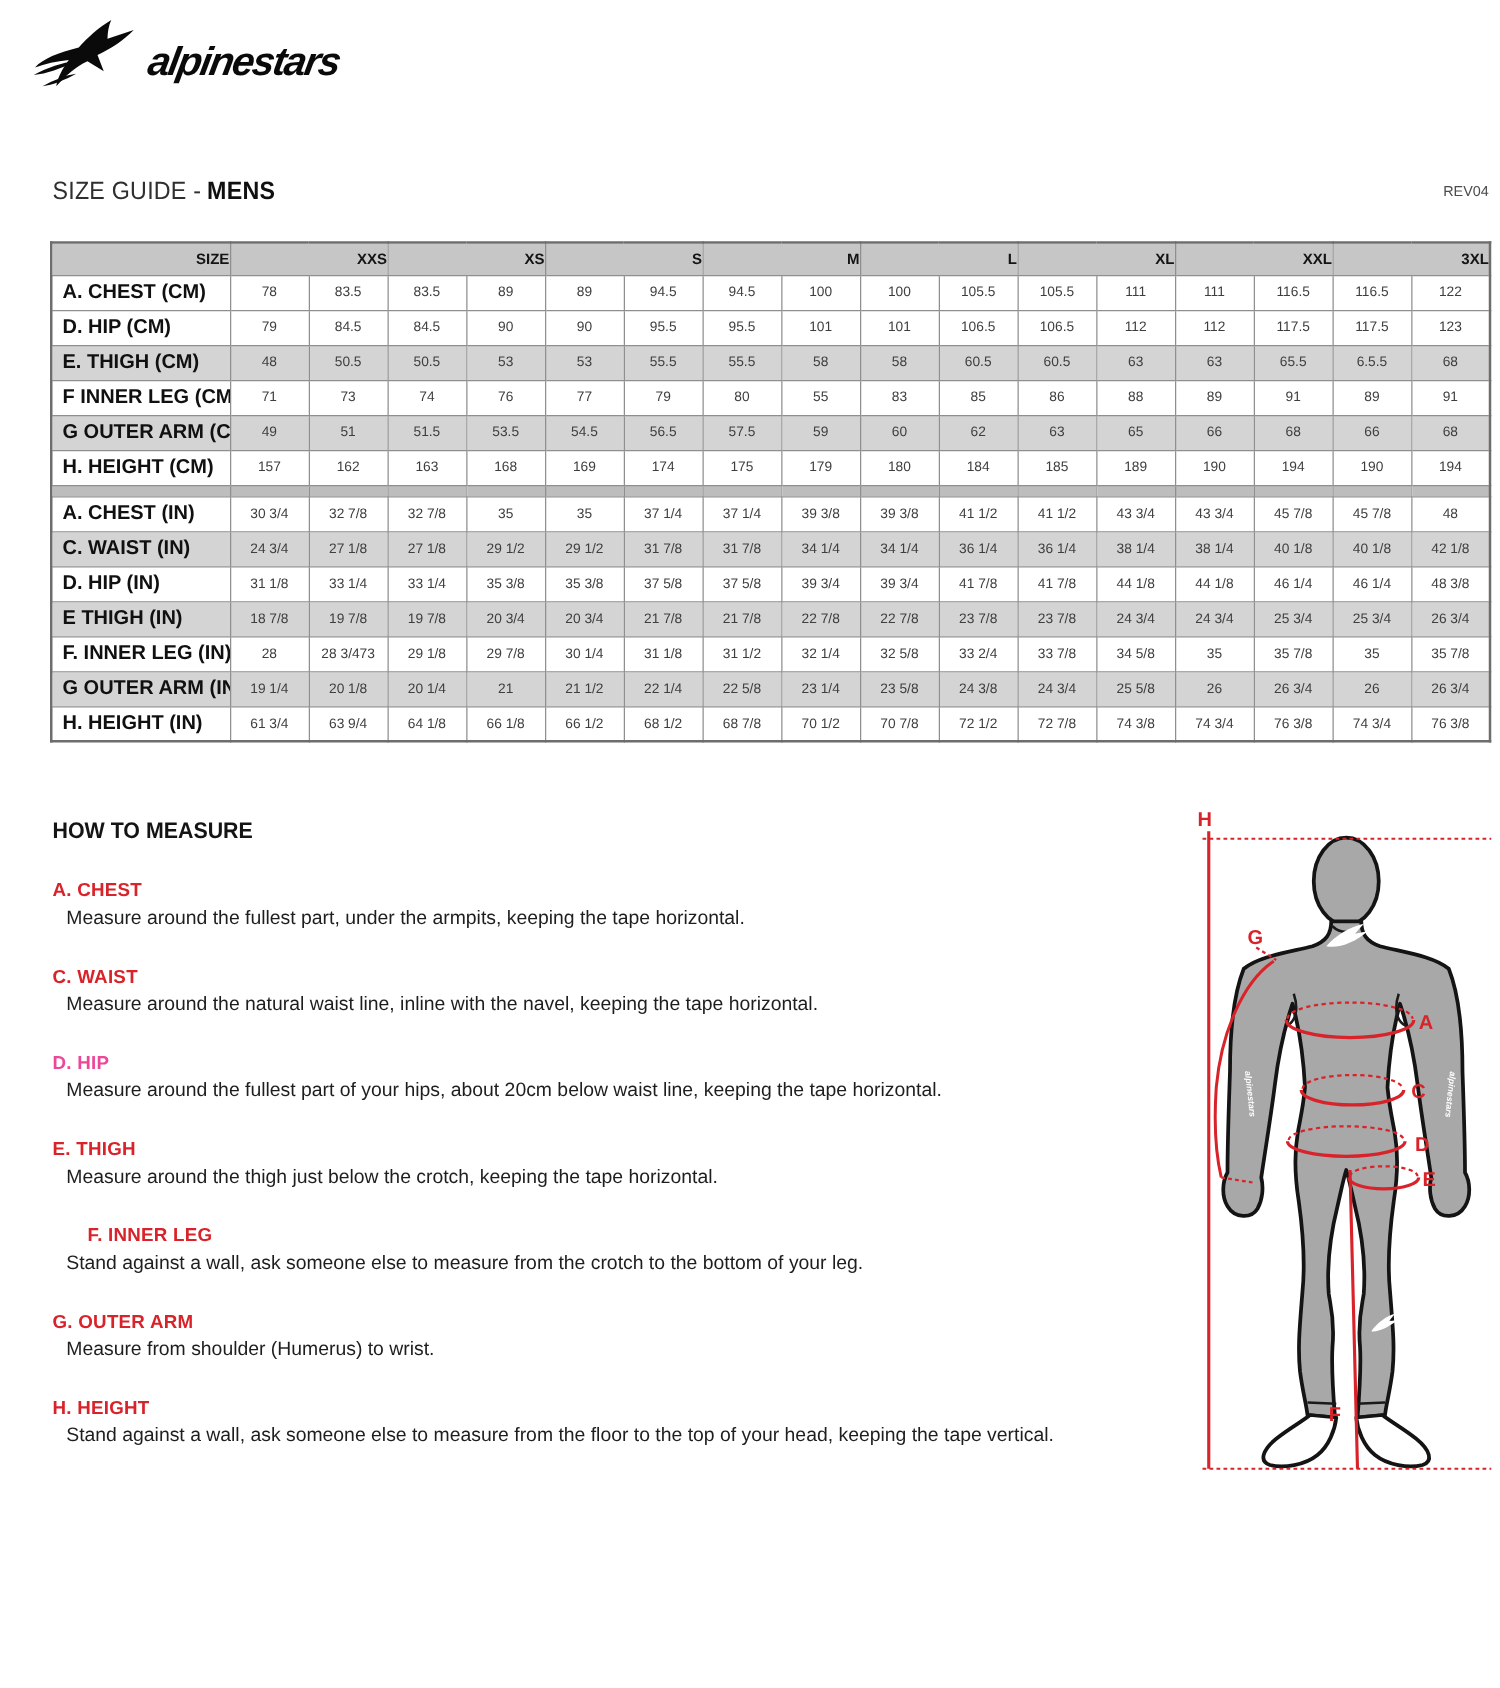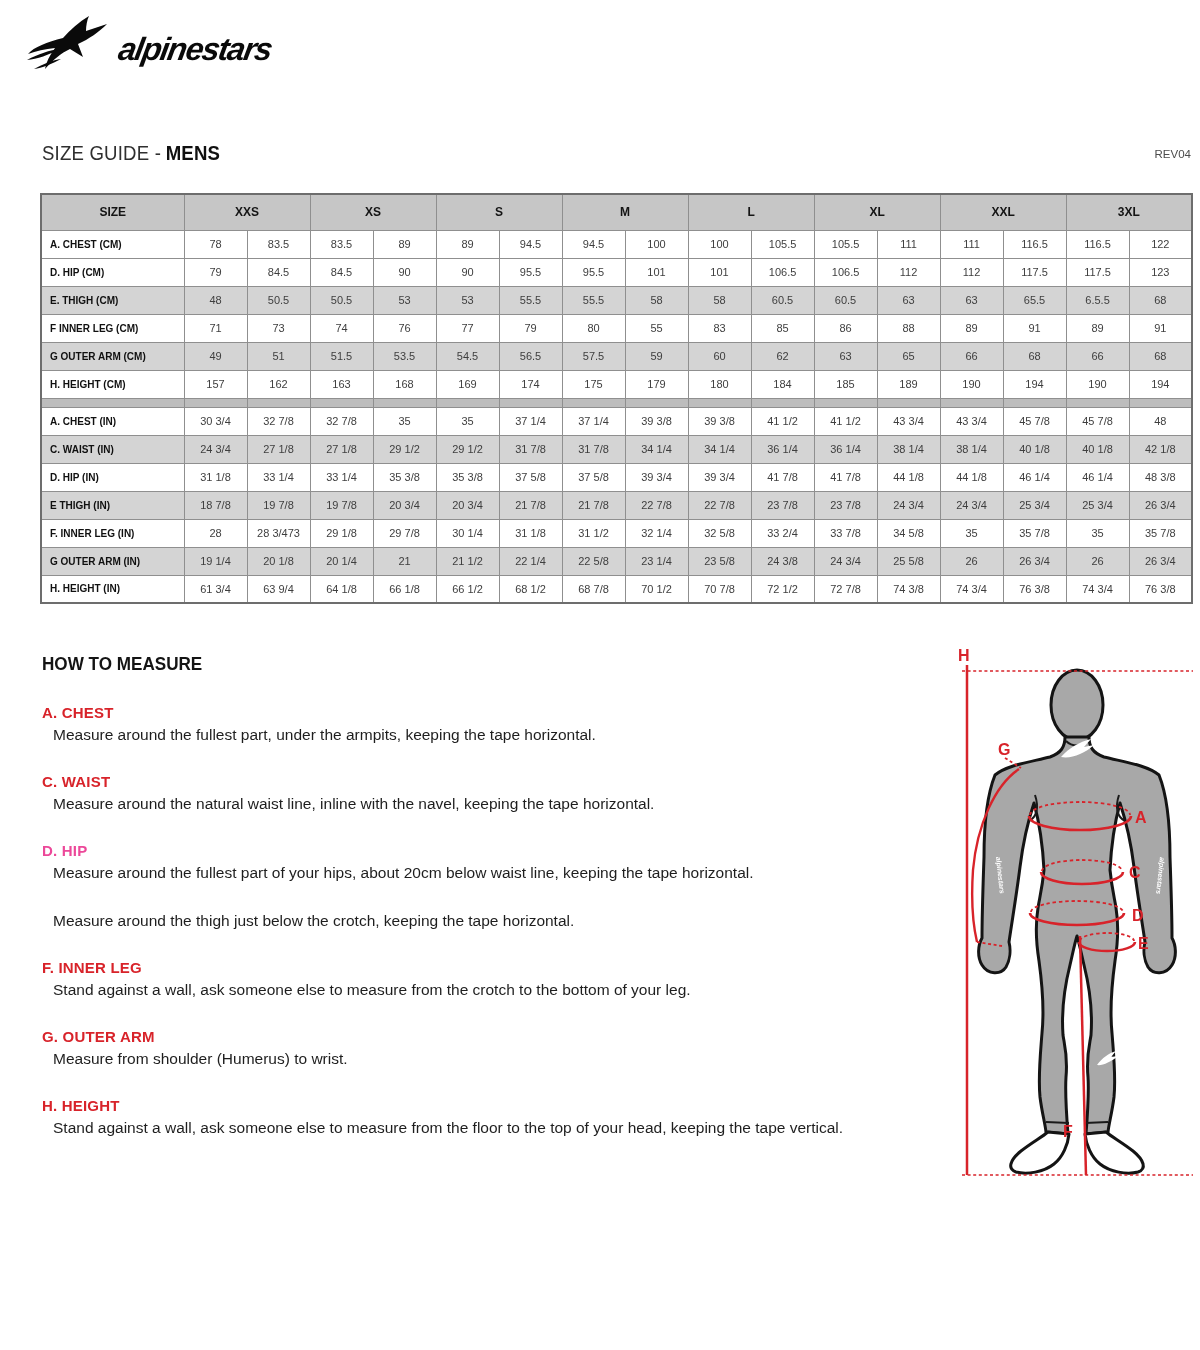--- a/index.html
+++ b/index.html
@@ -15,23 +15,23 @@
   .page-title { font-size:20px; color:#2f2f2f; letter-spacing:0.2px;
                 transform:scaleX(0.93); transform-origin:left center; white-space:nowrap; }
   .page-title b { color:#101010; margin-left:5px; font-weight:bold; }
   .revision { position:absolute; right:0; top:6px; font-size:11.5px; color:#4c4c4c; }
   
   .table-wrap { position:absolute; left:40px; top:193px; }
   table { border-collapse:collapse; table-layout:fixed; width:1151px;
           border:2px solid #6d6d6d; }
   th, td { border:1px solid #8f8f8f; overflow:hidden; white-space:nowrap; }
   th { background:#c6c6c6; font-size:12px; font-weight:bold; color:#141414;
-       height:36px; text-align:center; }
+       height:26px; text-align:right; }
   td { height:28px; font-size:11px; }
-  td.rlabel { font-weight:bold; color:#101010; text-align:left; padding-left:8px; font-size:10px; }
+  td.rlabel { font-weight:bold; color:#101010; text-align:left; padding-left:8px; font-size:16px; }
   td.val { text-align:center; color:#3e3e3e; }
   tr.stripe td { background:#d4d4d4; }
   tr.sep td { background:#bdbdbd; height:9px; padding:0; }
   
   .howto { position:absolute; left:42px; top:654px; width:890px; }
   .howto-title { font-size:18px; font-weight:bold; color:#141414;
                  transform:scaleX(0.95); transform-origin:left center; margin-bottom:29px; }
   .mi { margin-bottom:28px; }
   .mi-head { font-size:15px; font-weight:bold; letter-spacing:0.2px; line-height:18px; }
   .mi-text { font-size:15.5px; color:#1e1e1e; line-height:20px; margin-top:3px;margin-left:11px; }
@@ -375,24 +375,25 @@
         </div>
         <div class="mi">
           <div class="mi-head" style="color: rgb(216, 35, 42);">C. WAIST</div>
           <div class="mi-text">Measure around the natural waist line, inline with the navel, keeping the tape horizontal.</div>
         </div>
         <div class="mi">
           <div class="mi-head" style="color: #ec4899;">D. HIP</div>
           <div class="mi-text">Measure around the fullest part of your hips, about 20cm below waist line, keeping the tape horizontal.</div>
         </div>
         <div class="mi">
+          <div class="mi-head" style="color: rgb(216, 35, 42);">E. THIGH</div>
           <div class="mi-text">Measure around the thigh just below the crotch, keeping the tape horizontal.</div>
         </div>
         <div class="mi">
-          <div class="mi-head" style="color: rgb(216, 35, 42);">F. INNER LEG</div>
+          <div class="mi-head" style="color: rgb(216, 35, 42); margin-left: 28px;">F. INNER LEG</div>
           <div class="mi-text">Stand against a wall, ask someone else to measure from the crotch to the bottom of your leg.</div>
         </div>
         <div class="mi">
           <div class="mi-head" style="color: rgb(216, 35, 42);">G. OUTER ARM</div>
           <div class="mi-text">Measure from shoulder (Humerus) to wrist.</div>
         </div>
         <div class="mi">
           <div class="mi-head" style="color: rgb(216, 35, 42);">H. HEIGHT</div>
           <div class="mi-text">Stand against a wall, ask someone else to measure from the floor to the top of your head, keeping the tape vertical.</div>
         </div>

